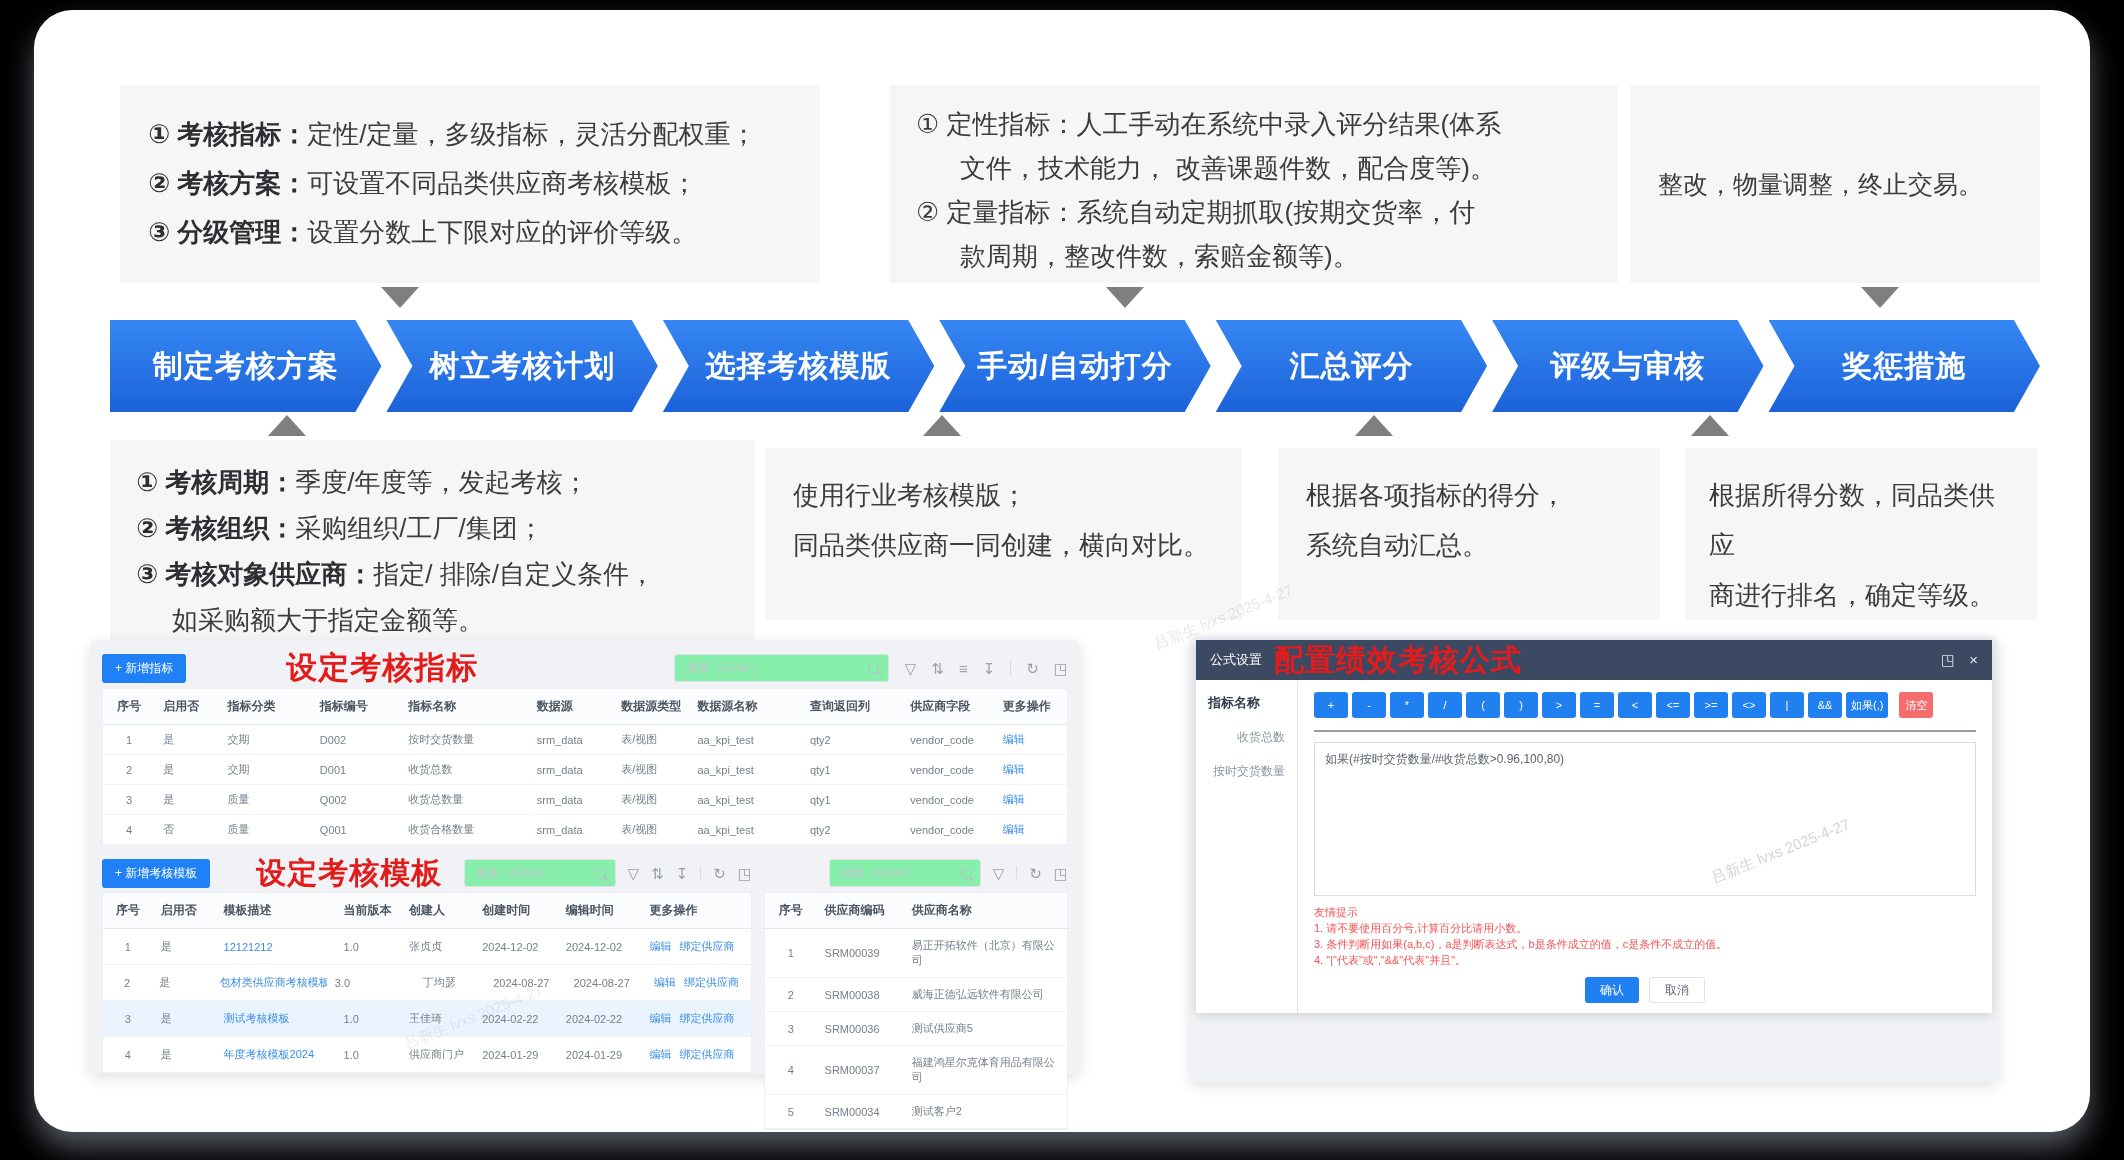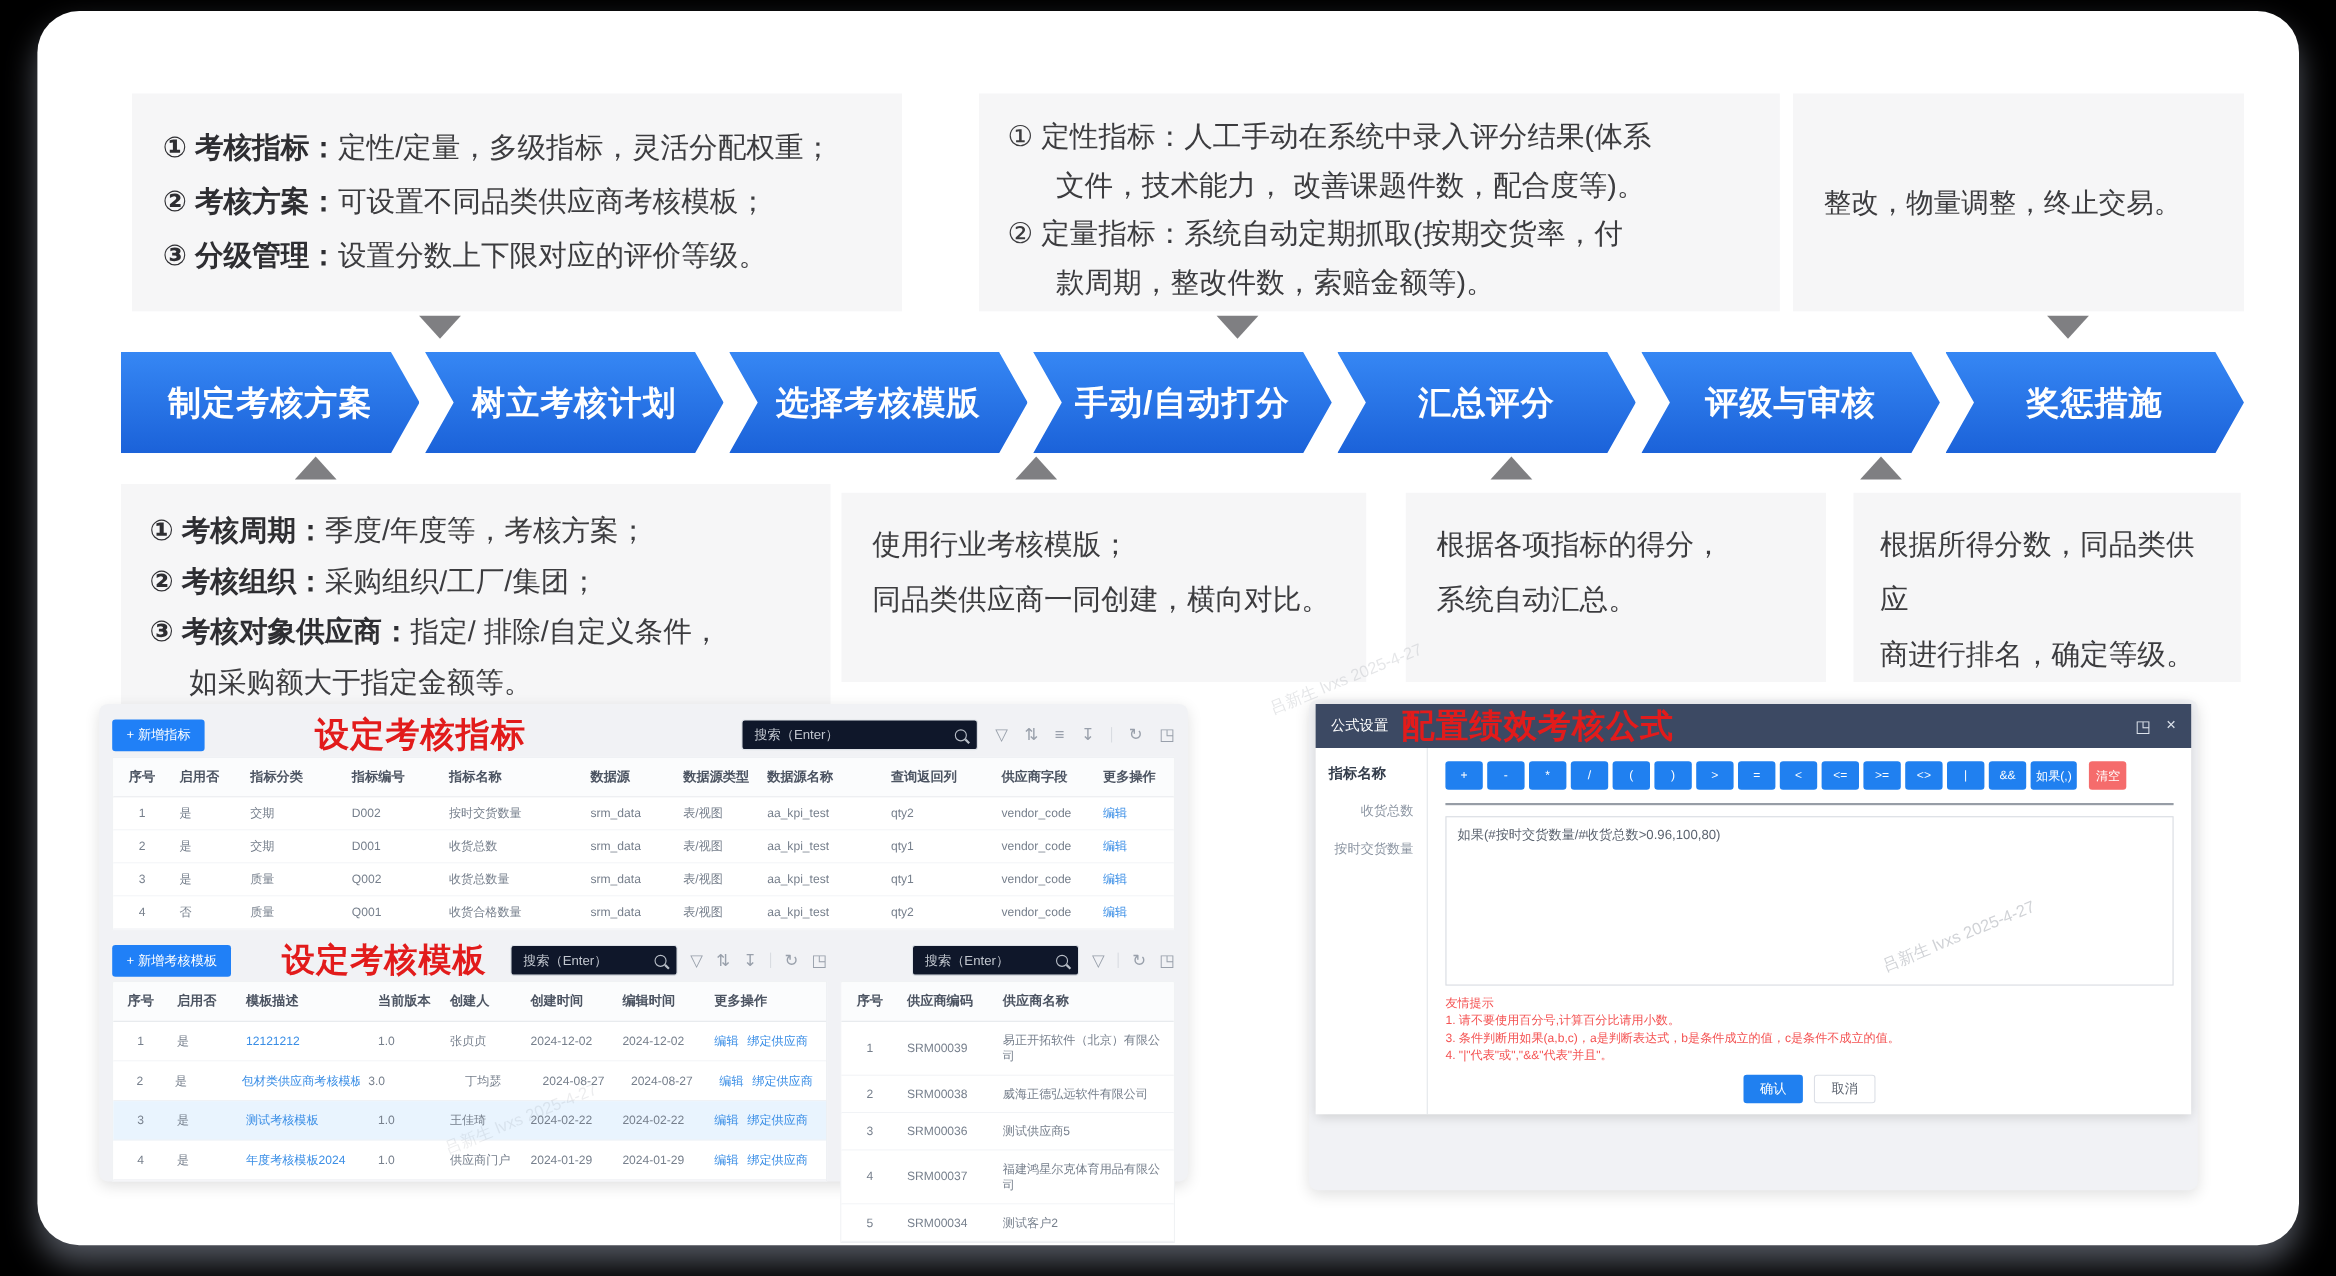--- a/index.html
+++ b/index.html
@@ -29,21 +29,21 @@
   
   .shot{position:absolute;background:#f1f2f5;border-radius:8px;box-shadow:0 4px 14px rgba(0,0,0,.12);
         box-sizing:border-box;padding:8px 12px;}
   .tbar{display:flex;align-items:center;height:40px;}
   .tbar.sm{height:38px;}
   .pbtn{background:#2080f7;color:#fff;border:none;border-radius:3px;font-size:12px;height:29px;
         padding:0 13px;cursor:pointer;white-space:nowrap;}
   .red-note{color:#e21b1b;font-weight:bold;font-size:31px;margin-left:100px;letter-spacing:1px;white-space:nowrap;}
   .red-note.sm{margin-left:46px;font-size:30px;}
   .sp{flex:1;}
-  .search{width:215px;height:28px;border:1px solid #dfe3e8;border-radius:3px;background:#0f172a;
+  .search{width:215px;height:28px;border:1px solid #dfe3e8;border-radius:3px;background:#86efac;
           display:flex;align-items:center;padding:0 9px;box-sizing:border-box;}
   .search.small{width:152px;}
   .search input{border:none;outline:none;flex:1;font-size:12px;color:#666;background:transparent;min-width:0;}
   .search input::placeholder{color:#c2c7cf;}
   .mag{width:9px;height:9px;border:1.5px solid #b9bfc8;border-radius:50%;position:relative;flex:none;}
   .mag::after{content:"";position:absolute;width:5px;height:1.5px;background:#b9bfc8;
               transform:rotate(45deg);right:-4px;bottom:-2px;}
   .icons{display:flex;align-items:center;gap:15px;margin-left:16px;color:#99a0ab;font-size:15px;}
   .icons span{cursor:pointer;line-height:1;}
   .vdiv{width:1px;height:14px;background:#d9dce1;cursor:default!important;}
@@ -123,21 +123,21 @@
       <span>评级与审核</span>
       <span>奖惩措施</span>
     </div>
 
   <div class="tri tri-u" style="left:268px;top:415px;"></div>
   <div class="tri tri-u" style="left:923px;top:415px;"></div>
   <div class="tri tri-u" style="left:1355px;top:415px;"></div>
   <div class="tri tri-u" style="left:1691px;top:415px;"></div>
 
   <div class="note tnote" style="left:110px;top:440px;width:645px;height:200px;font-size:26px;line-height:46px;padding:19px 26px;">
-    <div class="ln"><span class="lb">① 考核周期：</span><span>季度/年度等，考核方案；</span></div>
+    <div class="ln"><span class="lb">① 考核周期：</span><span>季度/年度等，发起考核；</span></div>
     <div class="ln"><span class="lb">② 考核组织：</span><span>采购组织/工厂/集团；</span></div>
     <div class="ln"><span class="lb">③ 考核对象供应商：</span><span>指定/ 排除/自定义条件，</span></div>
     <div class="ln" style="padding-left:36px;"><span>如采购额大于指定金额等。</span></div>
   </div>
   <div class="note bnote" style="left:765px;top:448px;width:477px;height:172px;">使用行业考核模版；
 同品类供应商一同创建，横向对比。</div>
   <div class="note bnote" style="left:1278px;top:448px;width:382px;height:172px;">根据各项指标的得分，
 系统自动汇总。</div>
   <div class="note bnote" style="left:1685px;top:448px;width:352px;height:172px;padding:22px 24px;">根据所得分数，同品类供应
 商进行排名，确定等级。</div>

